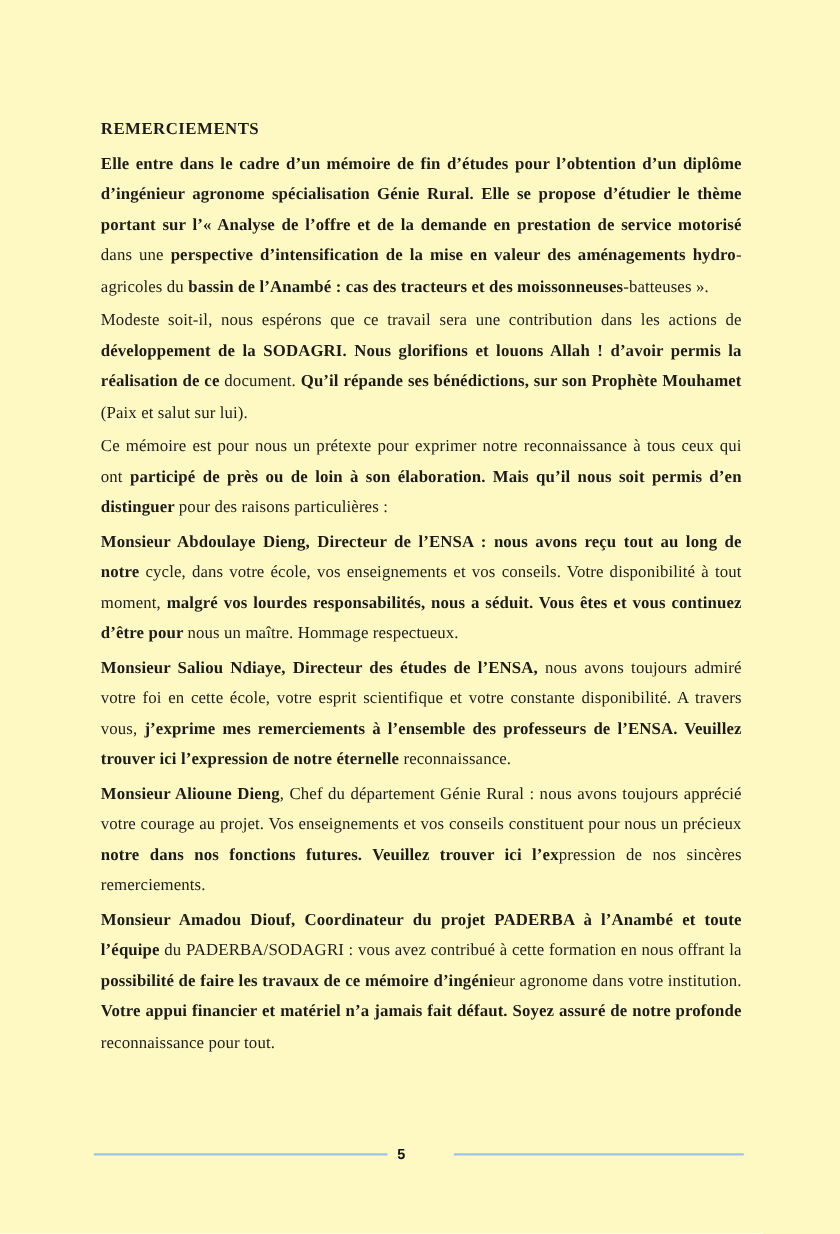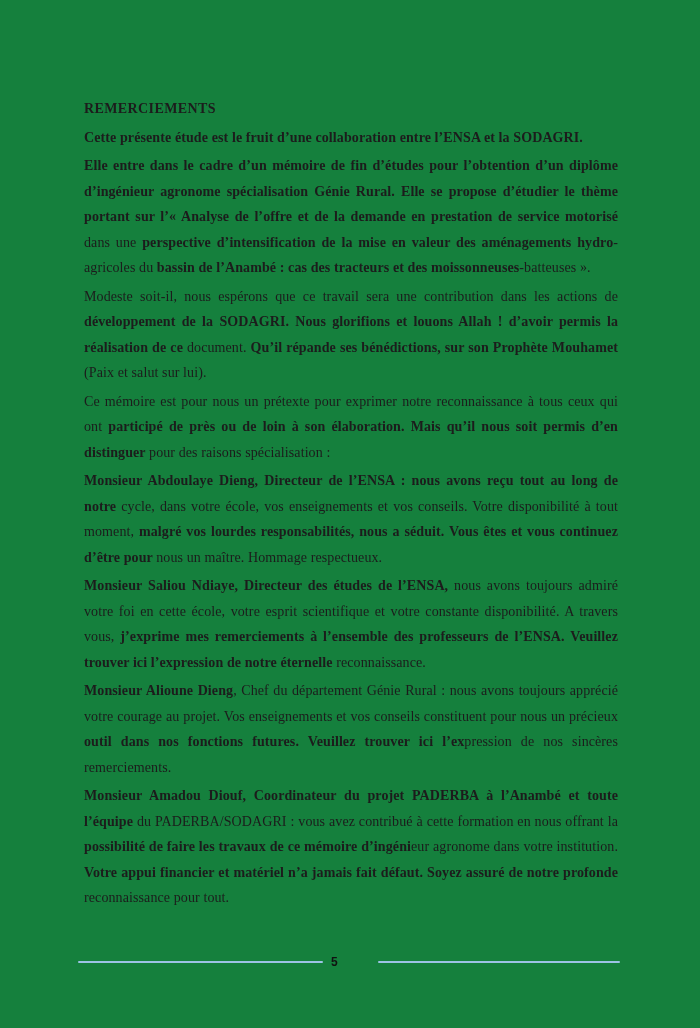--- a/index.html
+++ b/index.html
@@ -4,21 +4,21 @@
 <style>
   html, body {
     margin: 0;
     padding: 0;
     background: #ffffff;
   }
   .page {
     position: relative;
     width: 700px;
     height: 1028px;
-    background: #15803d;
+    background: #fef9c3;
     overflow: hidden;
     font-family: "Liberation Serif", "DejaVu Serif", serif;
     color: #1c1c1c;
   }
   .content {
     position: absolute;
     top: 96px;
     left: 84px;
     width: 534px;
   }
@@ -64,27 +64,26 @@
     line-height: 1;
   }
 </style>
 </head>
 <body>
 
 <div class="page">
   <div class="content">
     <p class="para title">REMERCIEMENTS</p>
     <div>
-        <p class="para"><span class="b">Cette présente étude est le fruit d’une collaboration entre l’ENSA et la SODAGRI.</span></p>
         <p class="para"><span class="b">Elle entre dans le cadre d’un mémoire de fin d’études pour l’obtention d’un diplôme d’ingénieur agronome spécialisation Génie Rural. Elle se propose d’étudier le thème portant sur l’« Analyse de l’offre et de la demande en prestation de service motorisé </span><span>dans une </span><span class="b">perspective d’intensification de la mise en valeur des aménagements hydro</span><span>-agricoles du </span><span class="b">bassin de l’Anambé : cas des tracteurs et des moissonneuses</span><span>-batteuses ».</span></p>
         <p class="para"><span>Modeste soit-il, nous espérons que ce travail sera une contribution dans les actions de </span><span class="b">développement de la SODAGRI. Nous glorifions et louons Allah ! d’avoir permis la réalisation de ce </span><span>document. </span><span class="b">Qu’il répande ses bénédictions, sur son Prophète Mouhamet </span><span class="i">(Paix et salut sur lui).</span></p>
-        <p class="para"><span>Ce mémoire est pour nous un prétexte pour exprimer notre reconnaissance à tous ceux qui ont </span><span class="b">participé de près ou de loin à son élaboration. Mais qu’il nous soit permis d’en distinguer </span><span>pour des raisons spécialisation :</span></p>
+        <p class="para"><span>Ce mémoire est pour nous un prétexte pour exprimer notre reconnaissance à tous ceux qui ont </span><span class="b">participé de près ou de loin à son élaboration. Mais qu’il nous soit permis d’en distinguer </span><span>pour des raisons particulières :</span></p>
         <p class="para"><span class="b">Monsieur Abdoulaye Dieng</span><span class="b">, Directeur de l’ENSA : nous avons reçu tout au long de notre </span><span>cycle, dans votre école, vos enseignements et vos conseils. Votre disponibilité à tout moment, </span><span class="b">malgré vos lourdes responsabilités, nous a séduit. Vous êtes et vous continuez d’être pour </span><span>nous un maître. Hommage respectueux.</span></p>
         <p class="para"><span class="b">Monsieur Saliou Ndiaye</span><span class="b">, Directeur des études de l’ENSA, </span><span>nous avons toujours admiré votre foi en cette école, votre esprit scientifique et votre constante disponibilité. A travers vous, </span><span class="b">j’exprime mes remerciements à l’ensemble des professeurs de l’ENSA. Veuillez trouver ici l’expression de notre éternelle </span><span>reconnaissance.</span></p>
-        <p class="para"><span class="b">Monsieur Alioune Dieng</span><span>, Chef du département Génie Rural : nous avons toujours apprécié votre courage au projet. Vos enseignements et vos conseils constituent pour nous un précieux </span><span class="b">outil dans nos fonctions futures. Veuillez trouver ici l’ex</span><span>pression de nos sincères remerciements.</span></p>
+        <p class="para"><span class="b">Monsieur Alioune Dieng</span><span>, Chef du département Génie Rural : nous avons toujours apprécié votre courage au projet. Vos enseignements et vos conseils constituent pour nous un précieux </span><span class="b">notre dans nos fonctions futures. Veuillez trouver ici l’ex</span><span>pression de nos sincères remerciements.</span></p>
         <p class="para"><span class="b">Monsieur Amadou Diouf</span><span class="b">, Coordinateur du projet PADERBA à l’Anambé et toute l’équipe </span><span>du PADERBA/SODAGRI : vous avez contribué à cette formation en nous offrant la </span><span class="b">possibilité de faire les travaux de ce mémoire d’ingéni</span><span>eur agronome dans votre institution. </span><span class="b">Votre appui financier et matériel n’a jamais fait défaut. Soyez assuré de notre profonde </span><span>reconnaissance pour tout.</span></p>
       </div>
   </div>
 
   <div class="footer">
     <div class="footer-line left" style="background: rgb(157, 195, 230);"></div>
     <span class="page-number">5</span>
     <div class="footer-line right" style="background: rgb(157, 195, 230);"></div>
   </div>
 </div>

